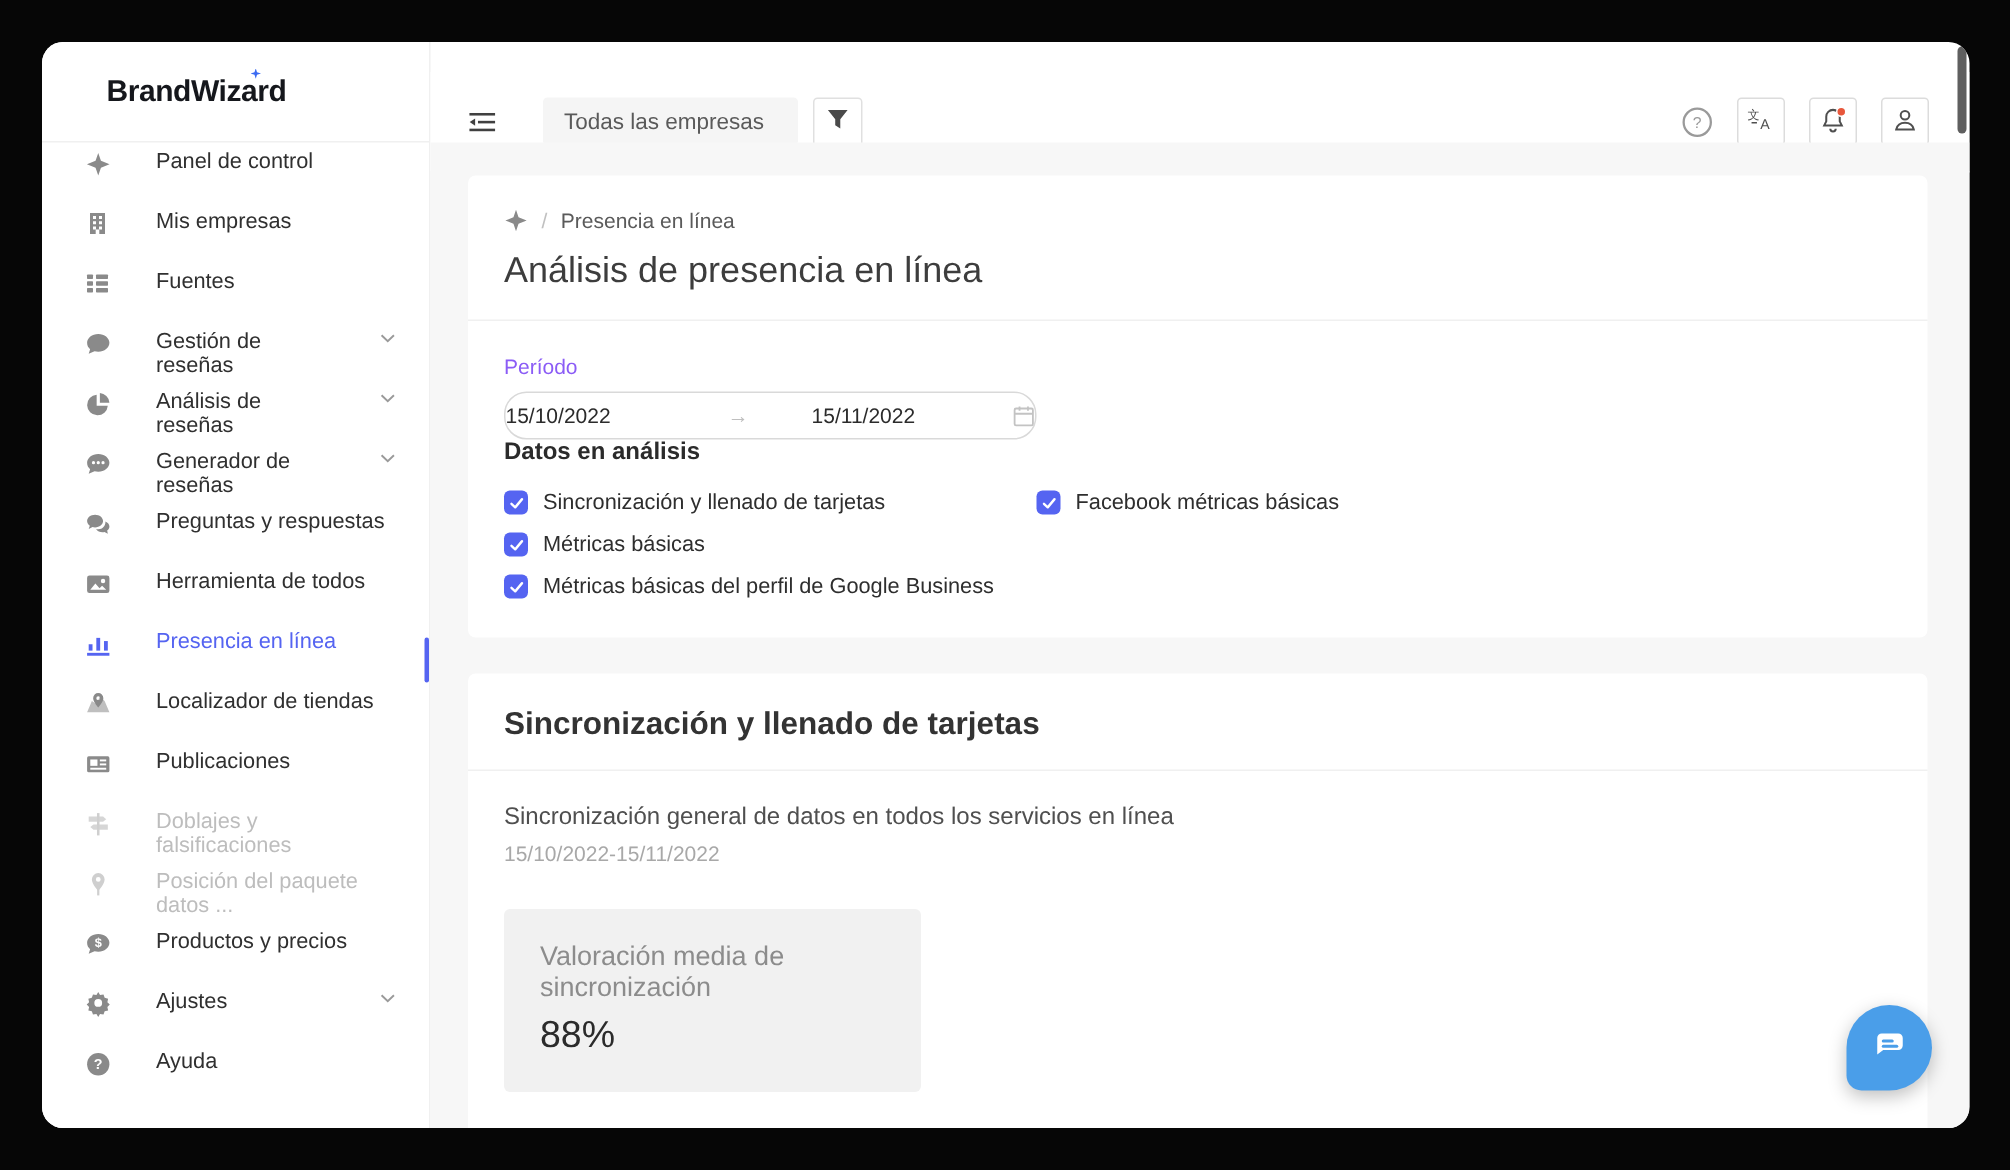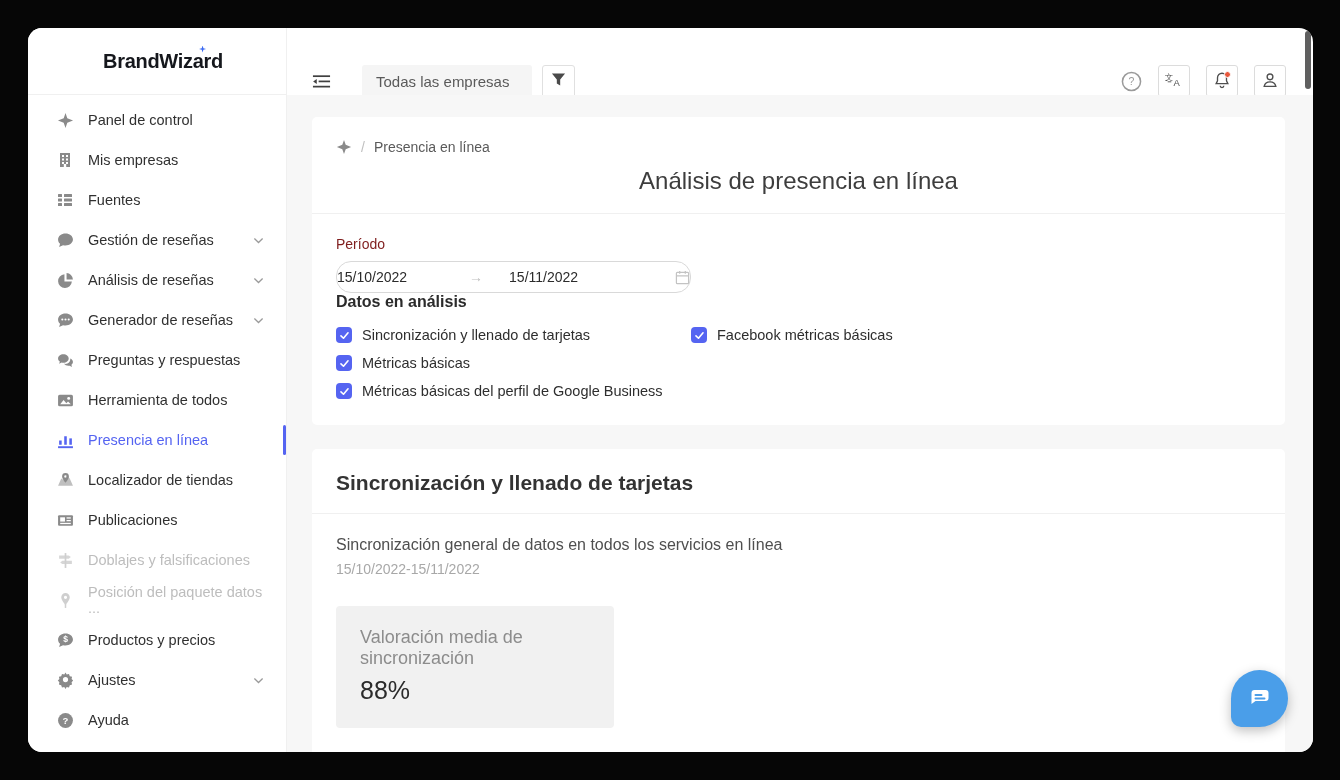--- a/index.html
+++ b/index.html
@@ -8,28 +8,28 @@
   .window { position:absolute; left:28px; top:28px; width:1285px; height:724px;
             background:#fff; border-radius:14px; overflow:hidden; }
 
   
   .scroll-thumb { position:absolute; right:2px; top:3px; width:6px; height:58px;
                   background:#5f5f5f; border-radius:3px; z-index:60; }
 
   
   .sidebar { position:absolute; left:0; top:0; width:259px; height:100%;
              background:#fff; border-right:1px solid #f0f0f0; }
-  .logo-wrap { height:67px; display:flex; align-items:center; padding-left:12px;
-               border-bottom:1px solid #f0f0f0; position:relative;justify-content:center; }
+  .logo-wrap { height:67px; display:flex; align-items:center; padding-left:43px;
+               border-bottom:1px solid #f0f0f0; position:relative; }
   .logo { font-size:20px; font-weight:700; color:#15171c; letter-spacing:-0.3px; position:relative; }
   .logo .spark { position:absolute; left:96px; top:-4px; width:7px; height:7px; background:#3b6af2;
                  clip-path:polygon(50% 0,62% 38%,100% 50%,62% 62%,50% 100%,38% 62%,0 50%,38% 38%); }
   .nav { padding-top:5px; }
-  .nav-item { position:relative; display:flex; align-items:center; height:40px;
-              padding:0 22px 0 28px; gap:14px; font-size:14.5px; color:#303030; cursor:pointer; }
+  .nav-item { position:relative; display:flex; height:40px;
+              padding:0 22px 0 28px; gap:30px; font-size:14.5px; color:#303030; cursor:pointer; }
   .nav-item .ico { width:18px; height:18px; flex:0 0 18px; color:#8a8a8a; display:flex; align-items:center; justify-content:center; }
   .nav-item .chev { margin-left:auto; color:#9a9a9a; display:flex; }
   .nav-item.active { color:#5564f1; }
   .nav-item.active .ico { color:#5564f1; }
   .nav-item.active::after { content:""; position:absolute; right:0; top:5px; bottom:5px; width:3px;
                             background:#5564f1; border-radius:2px; }
   .nav-item.disabled { color:#bdbdbd; }
   .nav-item.disabled .ico { color:#cfcfcf; }
 
   
@@ -51,25 +51,25 @@
   
   .main { position:absolute; left:259px; top:67px; right:0; bottom:0; background:#f7f7f7;
           overflow:hidden; padding:22px 28px 0 25px; }
   .card { background:#fff; border-radius:5px; }
   .card-head { padding:22px 24px 18px; border-bottom:1px solid #f0f0f0; }
   .card-body { padding:22px 24px 26px; }
 
   .breadcrumb { display:flex; align-items:center; gap:9px; font-size:14px; color:#5a5a5a; }
   .breadcrumb .bc-ico { color:#8a8a8a; display:flex; cursor:pointer; }
   .breadcrumb .sep { color:#c0c0c0; }
-  .page-title { margin-top:12px; font-size:24px; font-weight:400; color:#3d3d3d;text-align:center; }
-
-  .field-label { font-size:14px; color:#7f1d1d; }
+  .page-title { margin-top:12px; font-size:24px; font-weight:400; color:#3d3d3d; }
+
+  .field-label { font-size:14px; color:#8b5cf6; }
   .date-range { margin-top:9px; width:355px; height:32px; border:1px solid #d9d9d9; border-radius:15px;
-                display:flex; align-items:center; padding:0 0; background:#fff; cursor:pointer; }
+                display:flex; align-items:center; padding:0 0; background:#fff; cursor:pointer;gap:16px; }
   .date-range .dval { font-size:14px; color:#2b2b2b; }
   .date-range .darrow { color:#bfbfbf; font-size:14px; margin:0 26px 0 62px; }
   .date-range .cal { margin-left:auto; color:#c3c3c3; display:flex; }
 
   .data-heading { font-size:16px; font-weight:700; color:#2b2b2b; }
   .check-grid { margin-top:16px; display:flex; }
   .check-col { display:flex; flex-direction:column; gap:12px; }
   .check-col.left { width:355px; }
   .check-row { display:flex; align-items:center; gap:10px; font-size:14.5px; color:#2e2e2e; cursor:pointer; }
   .cbox { width:16px; height:16px; border-radius:4px; background:#5564f1; display:flex;

